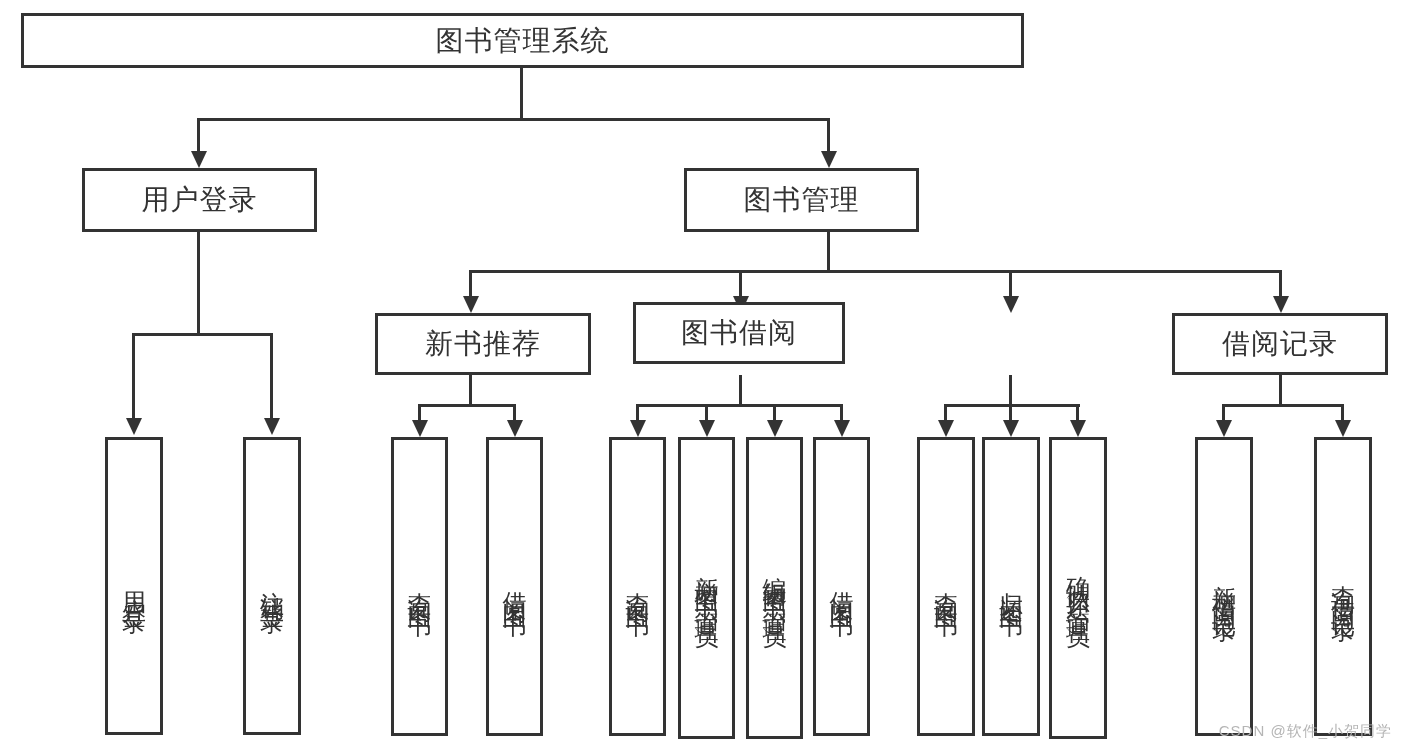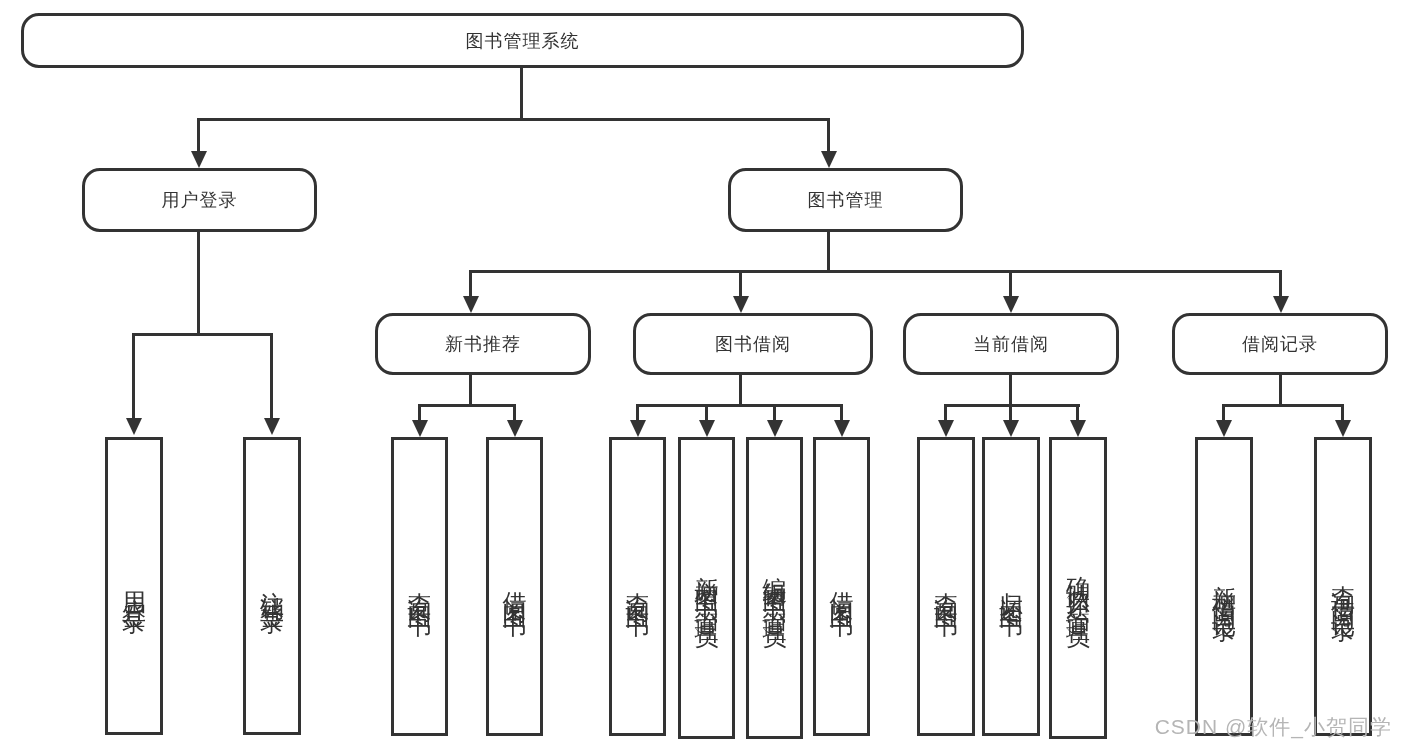--- a/index.html
+++ b/index.html
@@ -20,40 +20,40 @@
   .box{
     position:absolute;
     box-sizing:border-box;
     border:3px solid var(--line);
     background:var(--box-bg);
     display:flex;
     align-items:center;
     justify-content:center;
     text-align:center;
   }
-  .hlabel{font-size:18px;letter-spacing:1px;border-radius:18px;}
+  .hlabel{font-size:28px;letter-spacing:1px;}
   .leaf{
     writing-mode:vertical-rl;
     text-orientation:mixed;
     font-size:24px;
     letter-spacing:7px;
     line-height:1;
   }
   .v{position:absolute;width:3px;background:var(--line);}
   .h{position:absolute;height:3px;background:var(--line);}
   .ar{
     position:absolute;width:0;height:0;
     border-left:8px solid transparent;
     border-right:8px solid transparent;
     border-top:17px solid var(--line);
   }
   .watermark{
     position:absolute;
     right:13px;bottom:6px;
-    font-size:21px;
+    font-size:15px;
     color:var(--wm);
     letter-spacing:1px;
     z-index:5;
     white-space:nowrap;
   }
 </style>
 </head>
 <body>
 
 <div id="stage">
@@ -61,21 +61,21 @@
   <div class="box hlabel" style="left:21px;top:13px;width:1003px;height:55px;">图书管理系统</div>
 
   <div class="v" style="left:520px;top:68px;height:50px;"></div>
   <div class="h" style="left:197px;top:118px;width:633px;"></div>
   <div class="v" style="left:197px;top:118px;height:33px;"></div>
   <div class="ar" style="left:191px;top:151px;"></div>
   <div class="v" style="left:827px;top:118px;height:33px;"></div>
   <div class="ar" style="left:821px;top:151px;"></div>
 
   <div class="box hlabel" style="left:82px;top:168px;width:235px;height:64px;">用户登录</div>
-  <div class="box hlabel" style="left:728px;top:168px;width:235px;height:64px;">图书管理</div>
+  <div class="box hlabel" style="left:684px;top:168px;width:235px;height:64px;">图书管理</div>
 
   <div class="v" style="left:197px;top:232px;height:104px;"></div>
   <div class="h" style="left:132px;top:333px;width:141px;"></div>
   <div class="v" style="left:132px;top:333px;height:85px;"></div>
   <div class="ar" style="left:126px;top:418px;"></div>
   <div class="v" style="left:270px;top:333px;height:85px;"></div>
   <div class="ar" style="left:264px;top:418px;"></div>
 
   <div class="box leaf" style="left:105px;top:437px;width:58px;height:298px;">用户登录</div>
   <div class="box leaf" style="left:243px;top:437px;width:58px;height:298px;">注销登录</div>
@@ -85,22 +85,21 @@
   <div class="v" style="left:469px;top:270px;height:26px;"></div>
   <div class="ar" style="left:463px;top:296px;"></div>
   <div class="v" style="left:739px;top:270px;height:26px;"></div>
   <div class="ar" style="left:733px;top:296px;"></div>
   <div class="v" style="left:1009px;top:270px;height:26px;"></div>
   <div class="ar" style="left:1003px;top:296px;"></div>
   <div class="v" style="left:1279px;top:270px;height:26px;"></div>
   <div class="ar" style="left:1273px;top:296px;"></div>
 
   <div class="box hlabel" style="left:363px;top:313px;width:216px;height:62px;margin-left:12px;">新书推荐</div>
-  <div class="box hlabel" style="left:633px;top:313px;width:240px;height:62px;">图书借阅</div>
-  <div class="box hlabel" style="left:903px;top:313px;width:216px;height:62px;">当前借阅</div>
+  <div class="box hlabel" style="left:633px;top:302px;width:212px;height:62px;">图书借阅</div>
   <div class="box hlabel" style="left:1172px;top:313px;width:216px;height:62px;text-align:center;">借阅记录</div>
 
   <div class="v" style="left:469px;top:375px;height:31px;"></div>
   <div class="h" style="left:418px;top:404px;width:98px;"></div>
   <div class="v" style="left:418px;top:404px;height:16px;"></div>
   <div class="ar" style="left:412px;top:420px;"></div>
   <div class="v" style="left:513px;top:404px;height:16px;"></div>
   <div class="ar" style="left:507px;top:420px;"></div>
 
   <div class="box leaf" style="left:391px;top:437px;width:57px;height:299px;">查询图书</div>

